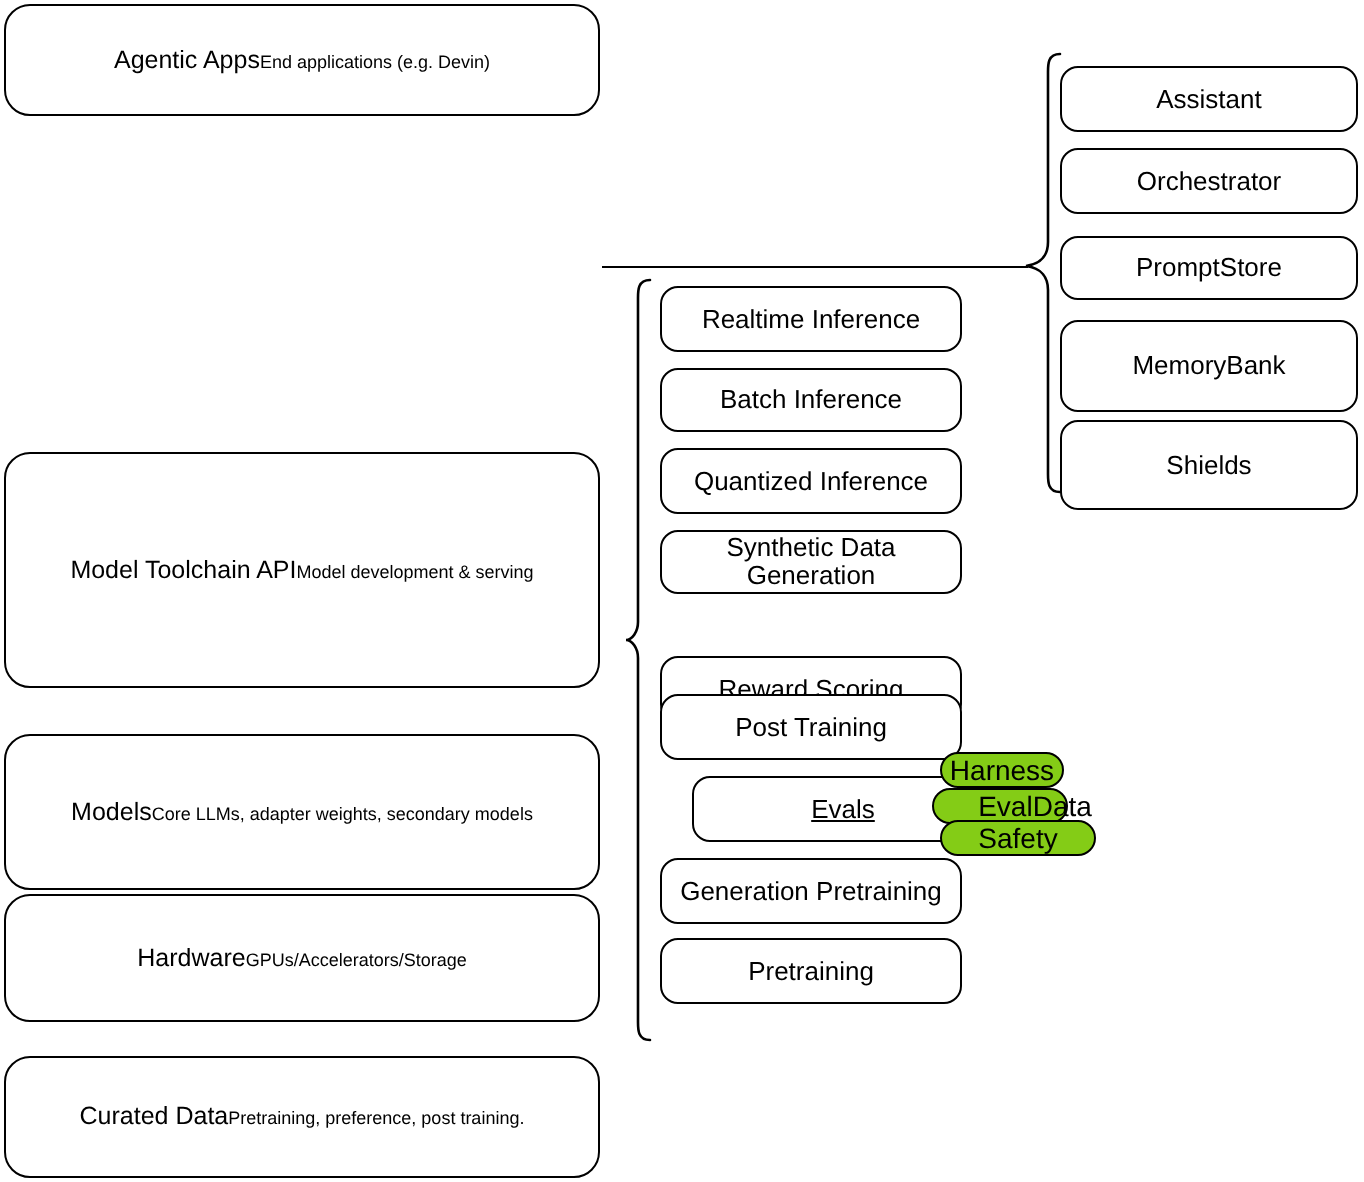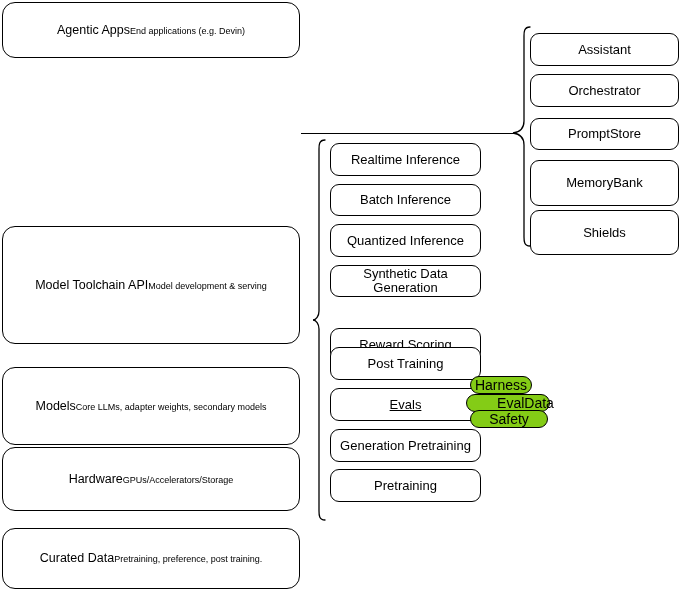--- a/index.html
+++ b/index.html
@@ -122,34 +122,34 @@
   </div>
   <div class="box pill-box" style="left:330px; top:265px; width:151px; height:32px;">
     <span>Synthetic Data Generation</span>
   </div>
   <div class="box pill-box" style="left:330px; top:306px; width:151px; height:33px;margin-top:22px;">
     <span>Reward Scoring</span>
   </div>
   <div class="box pill-box" style="left:330px; top:347px; width:151px; height:33px;">
     <span>Post Training</span>
   </div>
-  <div class="box pill-box" style="left:330px; top:388px; width:151px; height:33px;text-decoration:underline;">
+  <div class="box pill-box" style="left:346px; top:388px; width:151px; height:33px;text-decoration:underline;">
     <span>Evals</span>
   </div>
   <div class="box pill-box" style="left:330px; top:429px; width:151px; height:33px;">
     <span>Generation Pretraining</span>
   </div>
   <div class="box pill-box" style="left:330px; top:469px; width:151px; height:33px;">
     <span>Pretraining</span>
   </div>
 
   <div class="chip" style="left:470px; top:376px; width:62px; height:18px;">
     <span>Harness</span>
   </div>
-  <div class="chip" style="left:466px; top:394px; width:84px; height:18px;padding-left:35px;">
+  <div class="chip" style="left:466px; top:394px; width:68px; height:18px;padding-left:35px;">
     <span>EvalData</span>
   </div>
   <div class="chip" style="left:470px; top:410px; width:78px; height:18px;">
     <span>Safety</span>
   </div>
 
   <div class="brace" style="left:511px; top:26px; width:20px; height:221px;">
     <svg width="20" height="221" viewBox="0 0 20 221" fill="none" xmlns="http://www.w3.org/2000/svg">
       <path d="M19 1 C13 1 13 6 13 10 L13 95 C13 101 10 106 2 107 C10 108 13 113 13 119 L13 211 C13 215 13 220 19 220" stroke="#000000" stroke-width="1.3" fill="none" stroke-linecap="round"></path>
     </svg>

